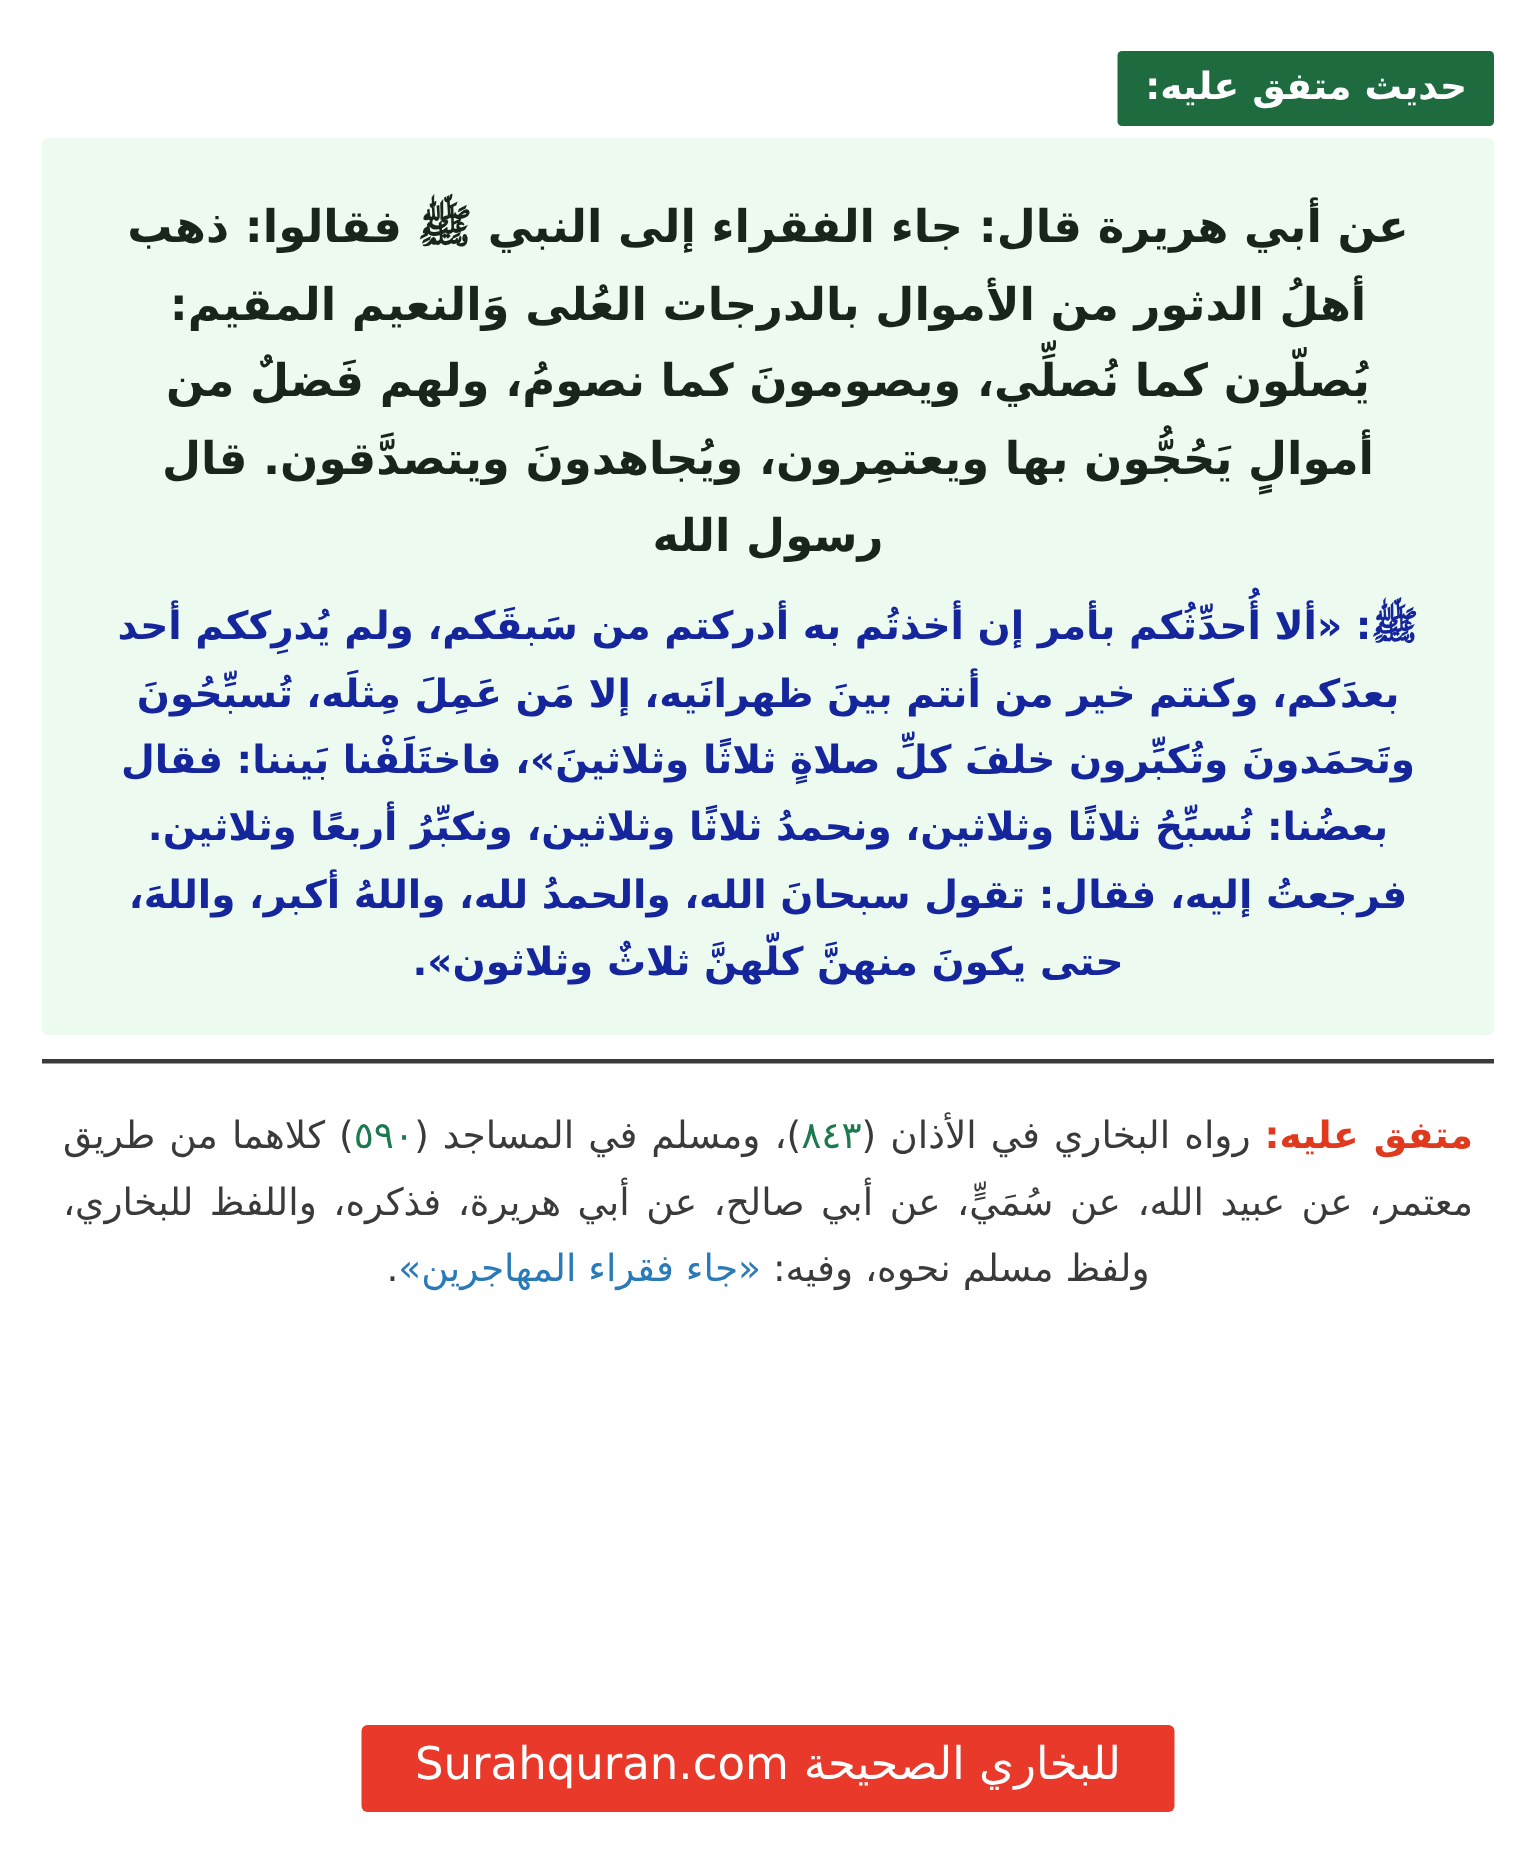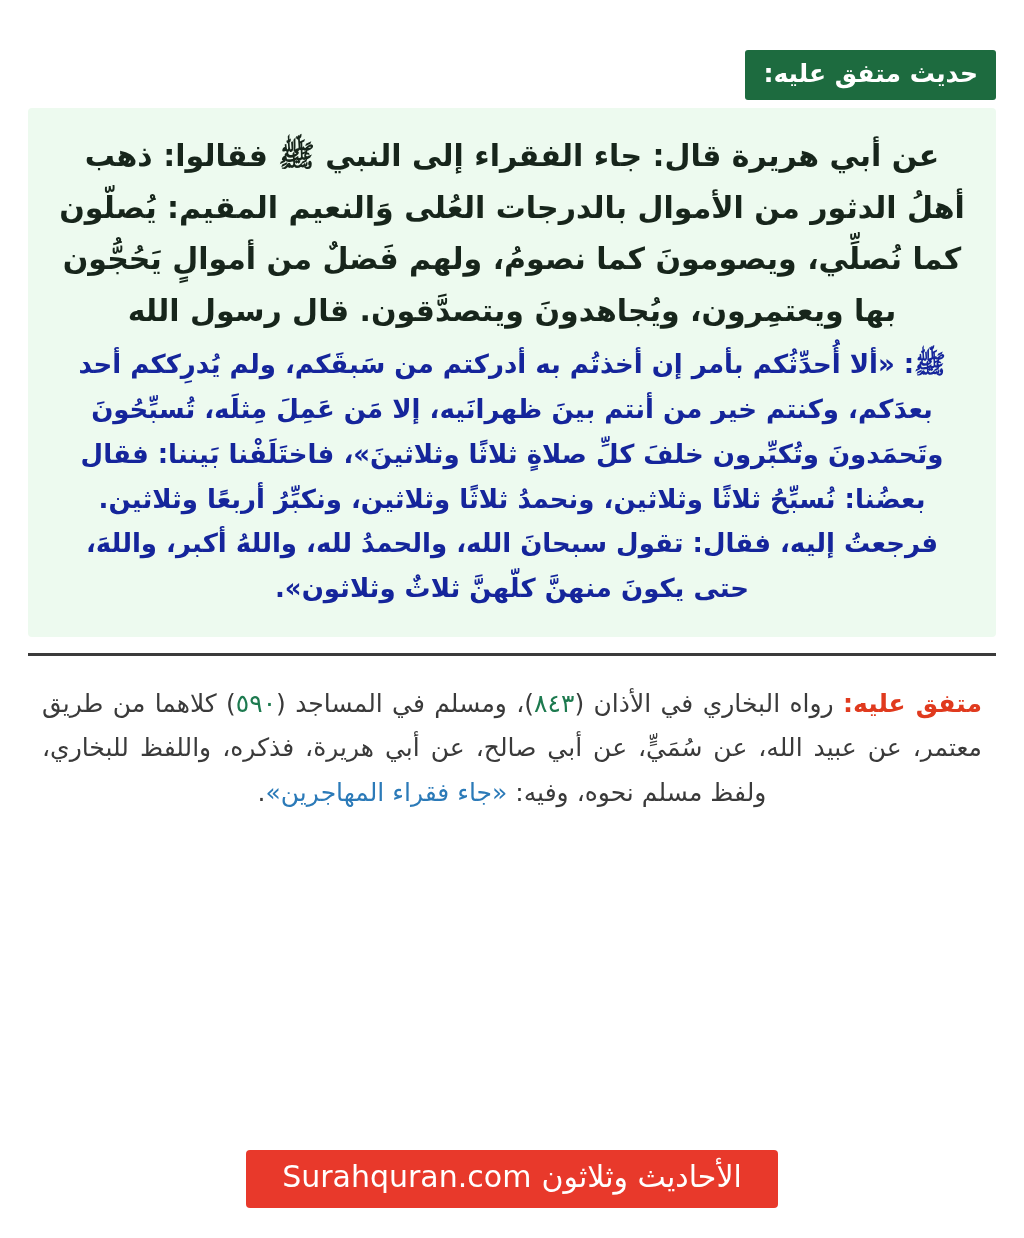--- a/index.html
+++ b/index.html
@@ -21,21 +21,20 @@
     padding: 0 28px;
     display: flex;
     flex-direction: column;
   }
   
   .badge-row {
     display: flex;
     justify-content: flex-start;
     padding-top: 34px;
     padding-bottom: 8px;
-    margin-top: 16px;
   }
   .badge {
     background: #1d6b3f;
     color: #ffffff;
     font-size: 25px;
     font-weight: bold;
     line-height: 1;
     padding: 11px 18px 14px 18px;
     border-radius: 3px;
     white-space: nowrap;
@@ -46,21 +45,21 @@
     border-radius: 4px;
     padding: 22px 30px 26px 30px;
     box-sizing: border-box;
   }
   .hadith-intro {
     color: #17251b;
     font-size: 30px;
     font-weight: bold;
     line-height: 1.72;
     text-align: center;
-    margin: 0;
+    margin: 12px;
   }
   .hadith-body {
     color: #15259b;
     font-size: 26px;
     font-weight: bold;
     line-height: 1.72;
     text-align: center;
     margin: 6px 0 0 0;
   }
   
@@ -129,18 +128,18 @@
   </div>
 
   <hr class="divider">
 
   <p class="takhrij">
     <span class="lbl-agreed">متفق عليه:</span><span> رواه البخاري في الأذان (</span><span class="num">٨٤٣</span><span>)، ومسلم في المساجد (</span><span class="num">٥٩٠</span><span>) كلاهما من طريق معتمر، عن عبيد الله، عن سُمَيٍّ، عن أبي صالح، عن أبي هريرة، فذكره، واللفظ للبخاري، ولفظ مسلم نحوه، وفيه: </span><span class="quote-link">«جاء فقراء المهاجرين»</span><span>.</span>
   </p>
 
   <div class="footer-row">
     <div class="footer-bar">
-      <span>الأحاديث وثلاثون</span>
+      <span>للبخاري الصحيحة</span>
       <span class="footer-site">Surahquran.com</span>
     </div>
   </div>
 
 </div>
 
 </body></html>

